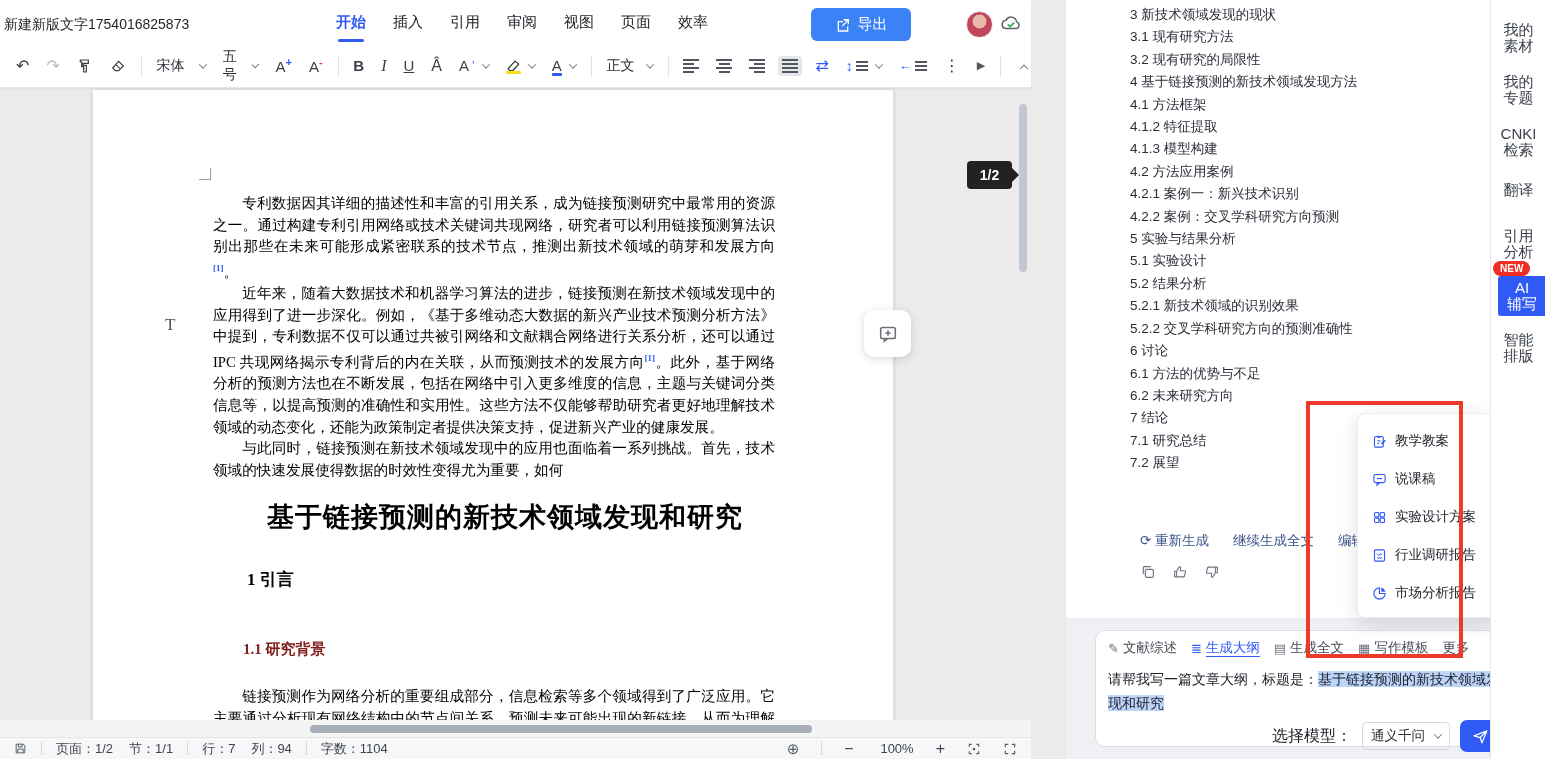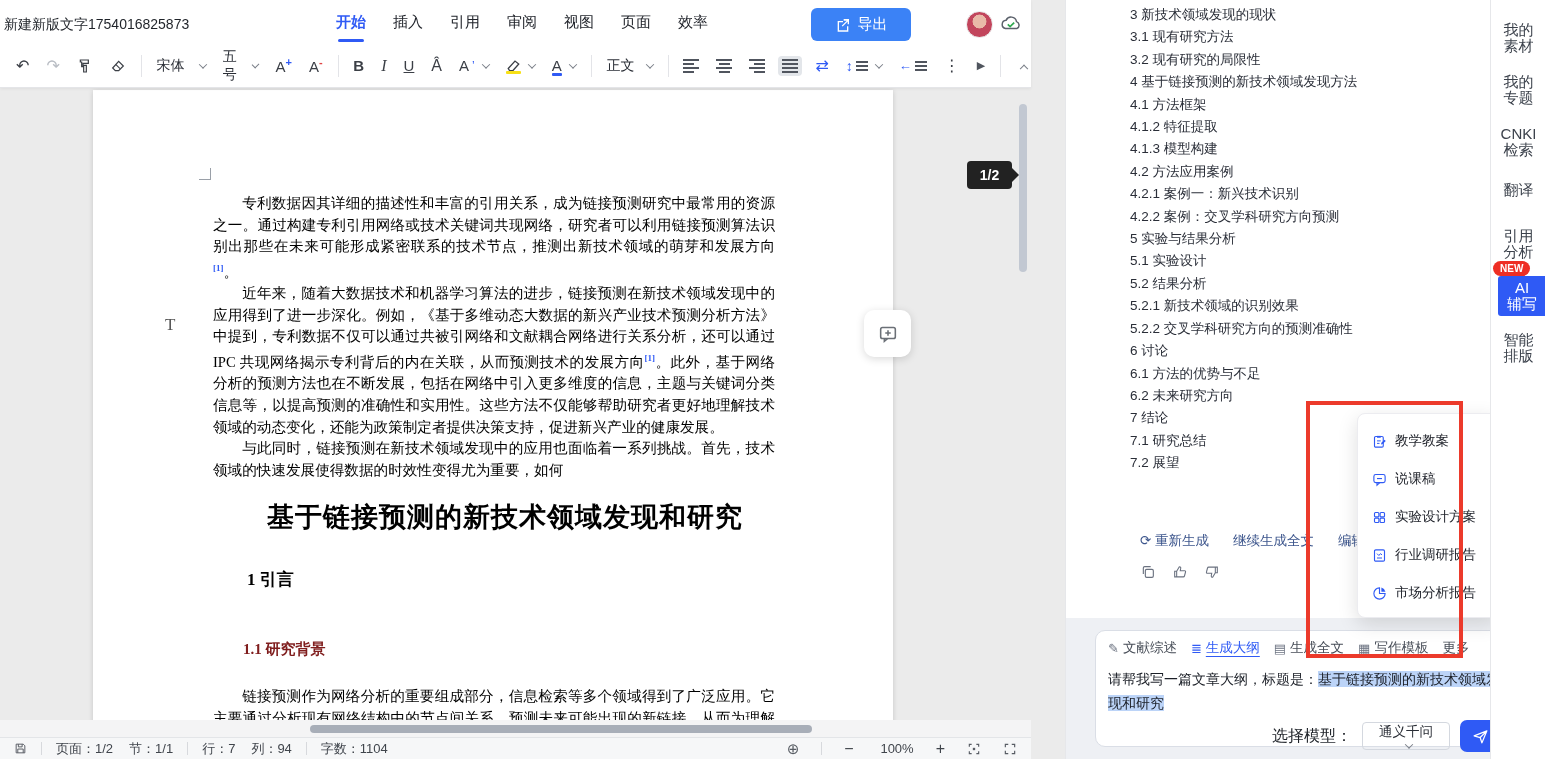--- a/index.html
+++ b/index.html
@@ -117,21 +117,21 @@
   .c-tab .ticon { font-size:13px; color:#6b7280; }
   .c-tab.active { color:#2f5af5; }
   .c-tab.active .ticon { color:#2f5af5; }
   .c-tab.active .lbl { text-decoration:underline; text-underline-offset:4px; }
   .prompt { margin-top:7px; font-size:14px; line-height:24px; color:#1b1f27; }
   .hl { background:#bcd4f8; }
   .c-foot { display:flex; align-items:center; justify-content:flex-end; gap:10px; margin-top:5px; }
   .model-label { font-size:16px; color:#1f2329; }
   .model-select { width:88px; height:28px; border:1px solid #d4d8df; border-radius:4px; display:flex;
       align-items:center; justify-content:space-between; padding:0 8px; font-size:13.5px; color:#2a2e36;
-      cursor:pointer;flex-direction:column; }
+      cursor:pointer; }
   .send-btn { width:41px; height:32px; background:#2f5af5; border-radius:7px; display:flex;
       align-items:center; justify-content:center; cursor:pointer; }
   
   .popup { position:absolute; left:291px; top:413px; width:141px; height:205px; background:#fff;
       border:1px solid #ececf0; border-radius:8px; box-shadow:0 6px 20px rgba(0,0,0,.13); z-index:40;
       padding:8px 0; }
   .popup-item { height:38px; display:flex; align-items:center; gap:8px; padding:0 14px; font-size:13.5px;
       color:#23262e; cursor:pointer; white-space:nowrap; }
   .red-frame { position:absolute; left:1306px; top:401px; width:157px; height:257px;
       border:4px solid #ec3a2b; z-index:60; pointer-events:none; }

